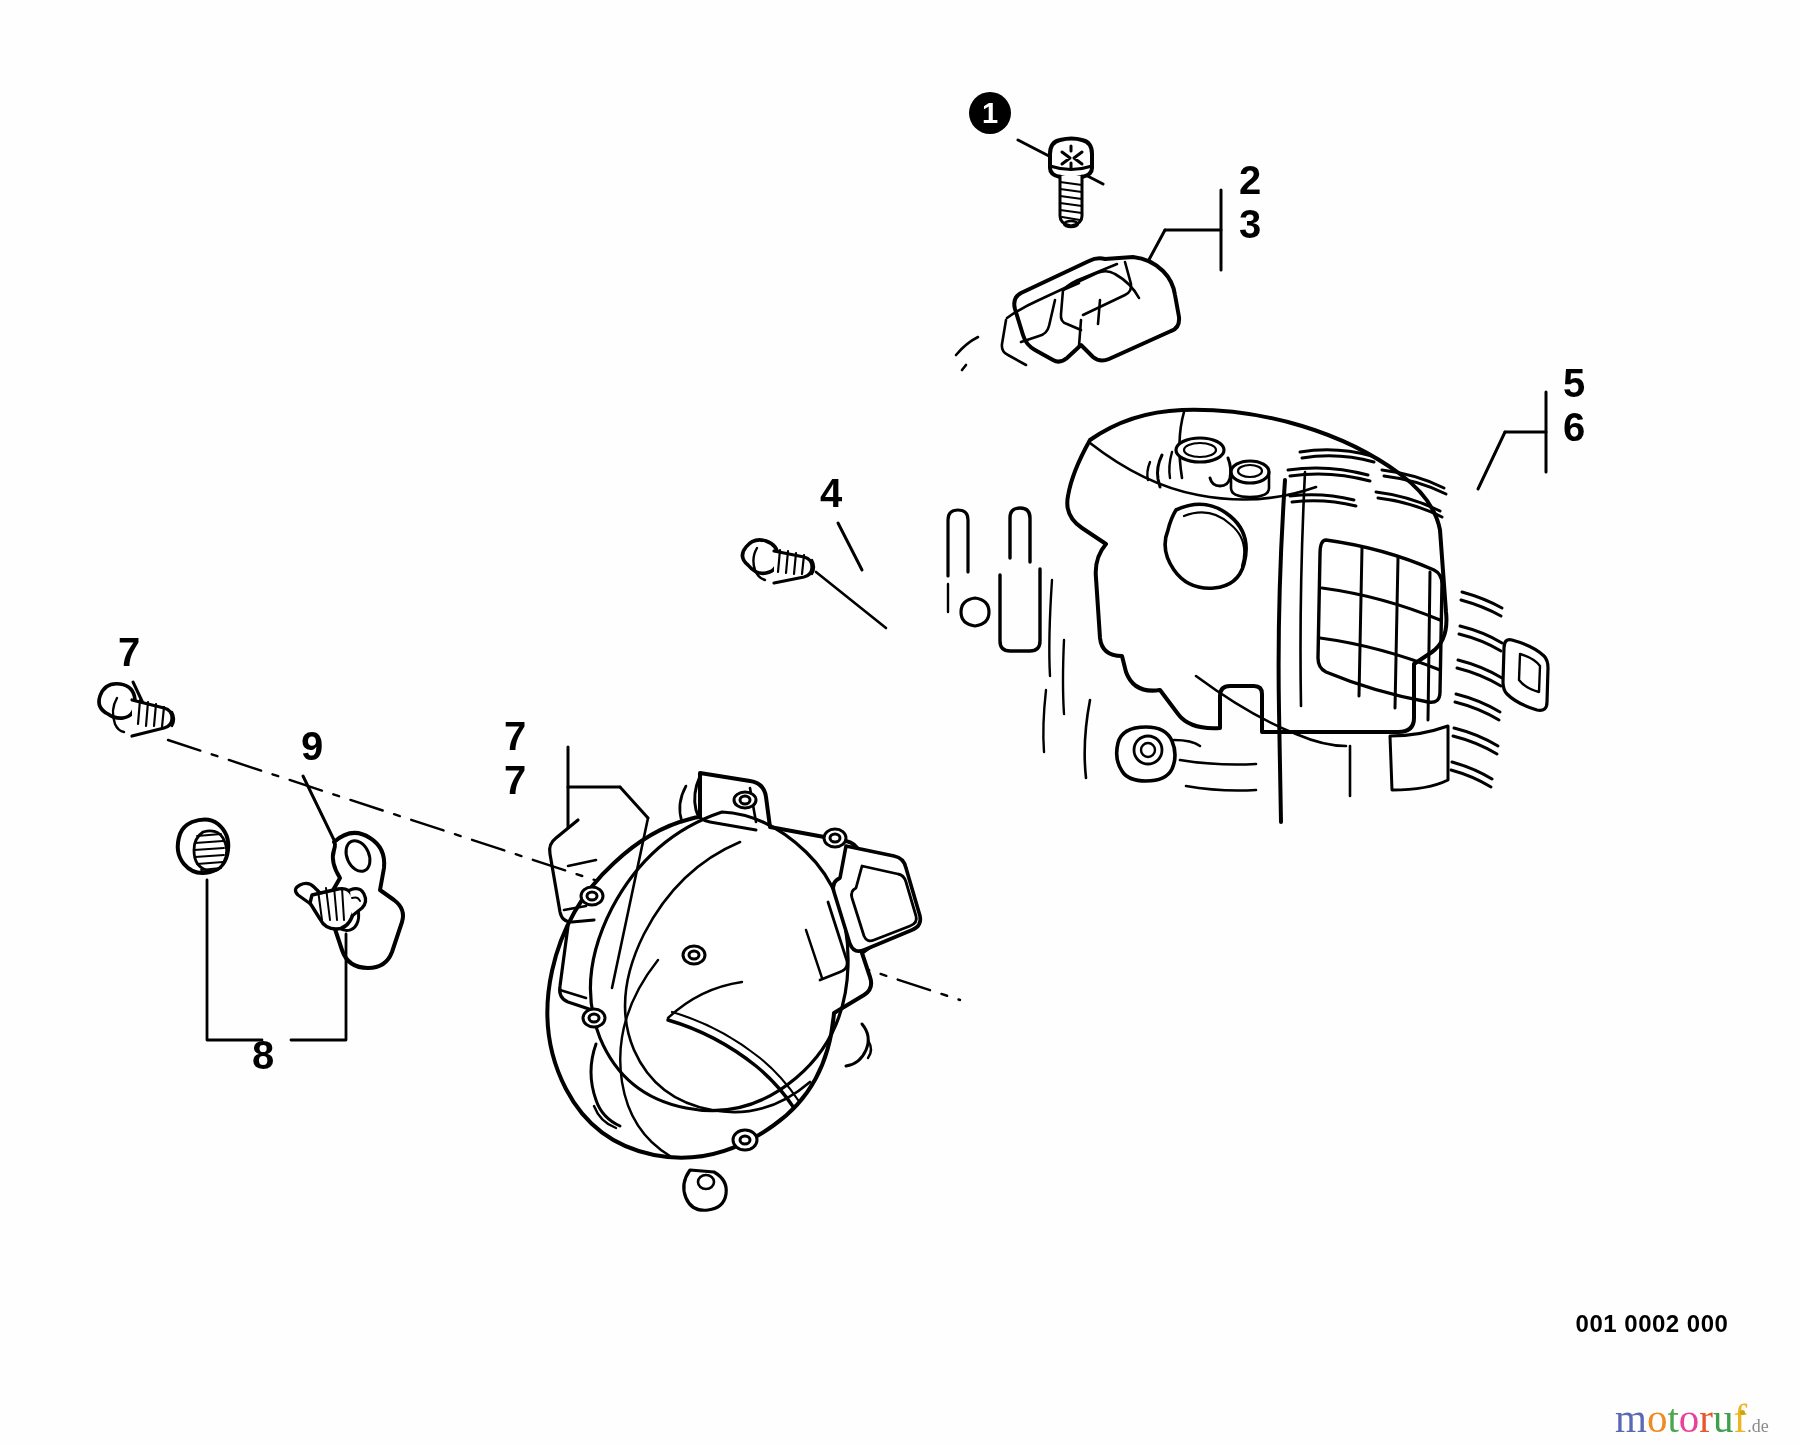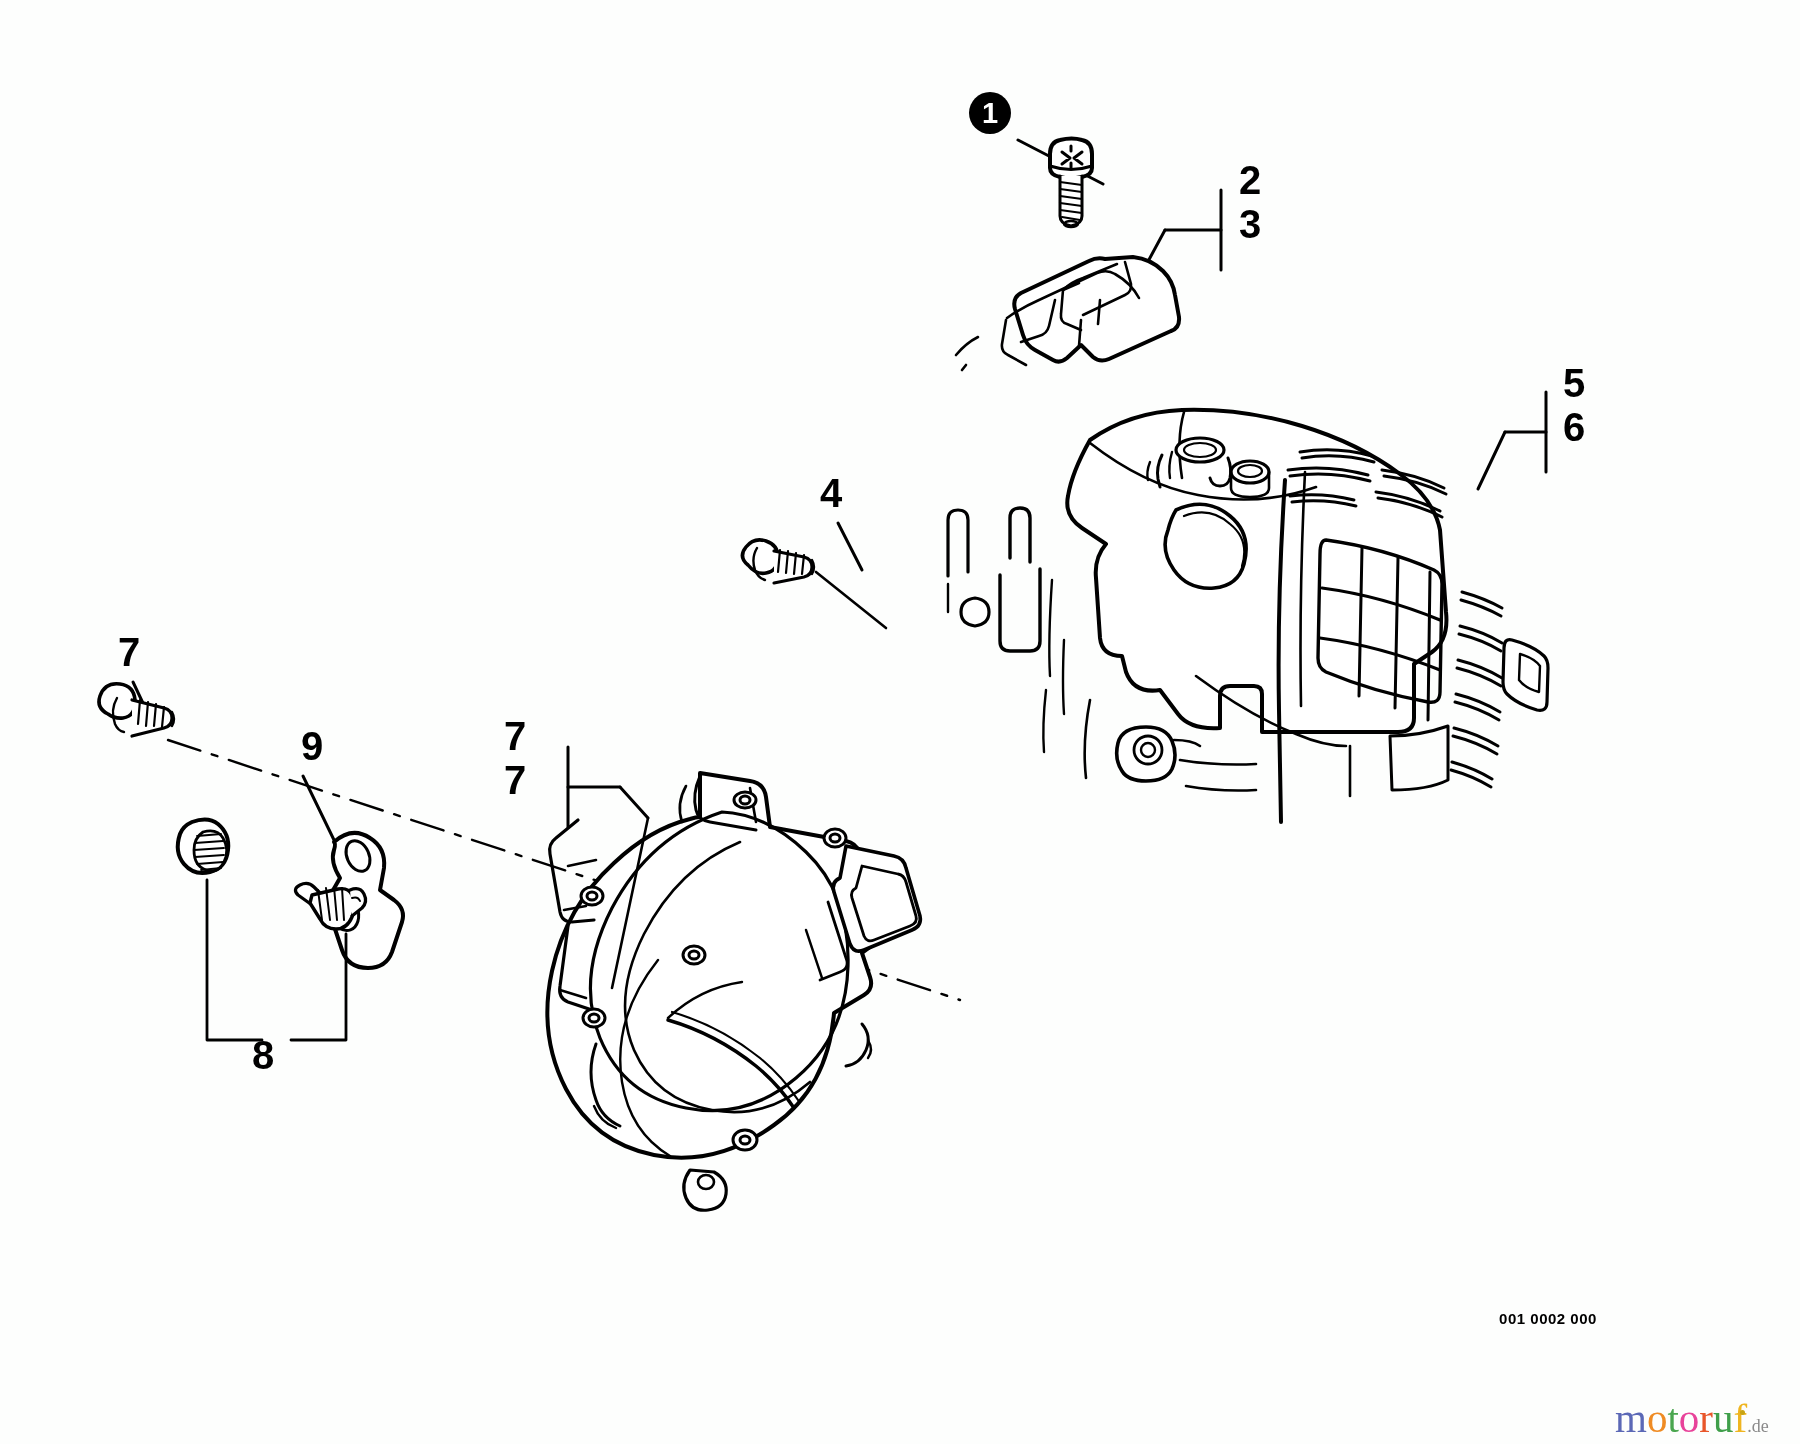--- a/index.html
+++ b/index.html
@@ -34,25 +34,25 @@
     color: #fff;
     font-family: "Liberation Sans", sans-serif;
     font-weight: bold;
     font-size: 29px;
     display: flex; align-items: center; justify-content: center;
     line-height: 1;
     user-select: none;
   }
   #partnumber {
     position: absolute;
-    left: 1548px; top: 1310px;
+    left: 1652px; top: 1310px;
     transform: translateX(-50%);
     font-family: "Liberation Sans", sans-serif;
     font-weight: bold;
-    font-size: 15px;
+    font-size: 24px;
     letter-spacing: 0.5px;
     color: #000;
     white-space: nowrap;
   }
   #logo {
     position: absolute;
     left: 1592px; top: 1398px;
     font-family: Liberation Serif, serif;
     font-size: 41px;
     line-height: 1;

